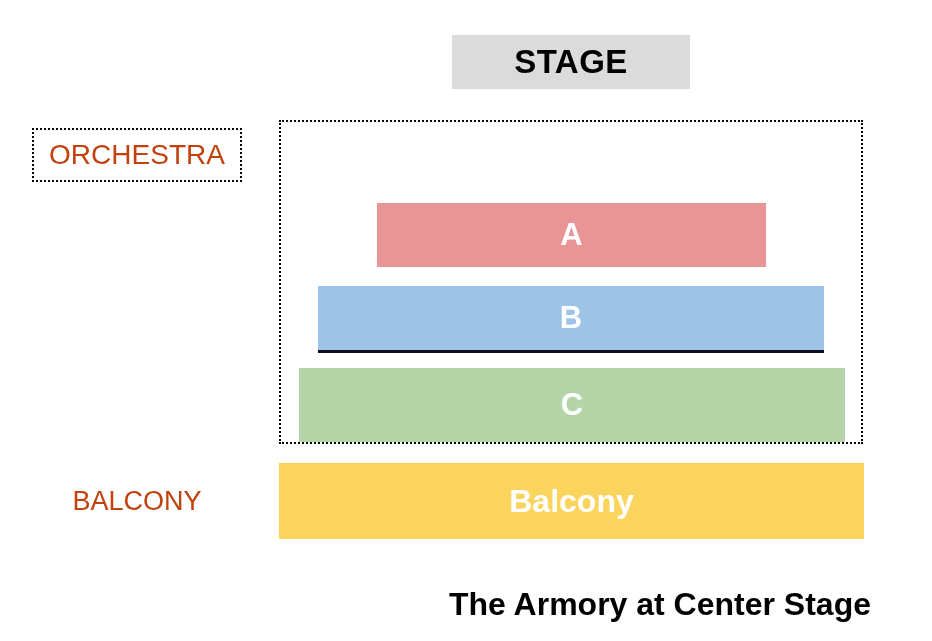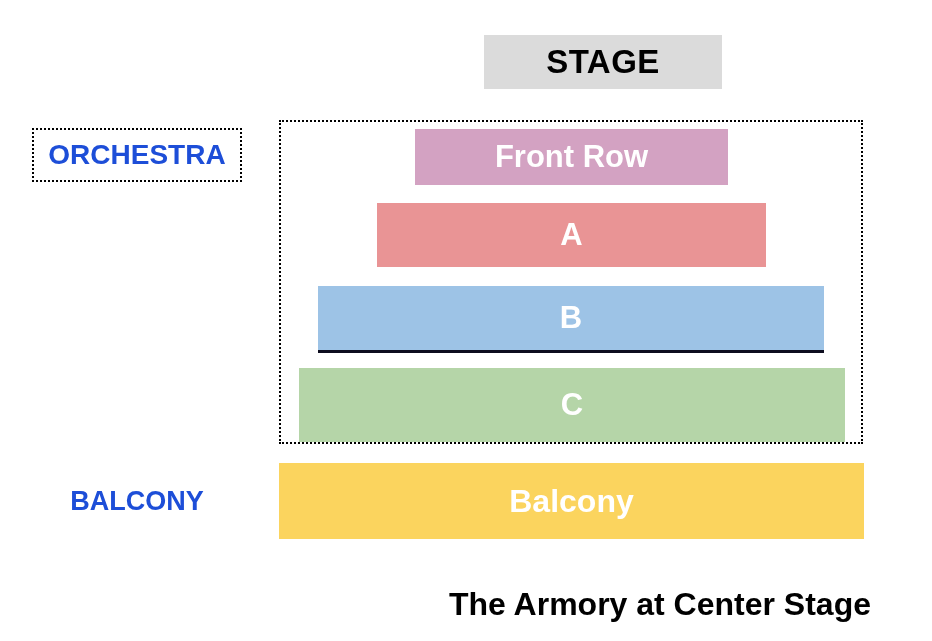--- a/index.html
+++ b/index.html
@@ -30,22 +30,22 @@
     font-weight: bold;
     color: #000000;
     letter-spacing: 0.5px;
   }
 
   .section-label {
     position: absolute;
     display: flex;
     align-items: center;
     justify-content: center;
-    font-weight: bold;
-    color: #1d4ed8;
+    font-weight: normal;
+    color: #c2410c;
   }
   .orchestra-label {
     left: 32px;
     top: 128px;
     width: 210px;
     height: 54px;
     border: 2px dotted #000000;
     font-size: 28px;
   }
   .balcony-label {
@@ -90,27 +90,26 @@
     font-size: 32px;
     font-weight: bold;
     color: #000000;
   }
 </style>
 </head>
 <body>
 
 <div class="canvas">
 
-  <div class="stage-block" style="background: rgb(219, 219, 219); margin-left: 32px;">STAGE</div>
+  <div class="stage-block" style="background: rgb(219, 219, 219);">STAGE</div>
 
   <div class="section-label orchestra-label">ORCHESTRA</div>
 
   <div class="orchestra-outline"></div>
 
-  <div class="seat-row row-front" style="background: rgb(211, 162, 194);">Front Row</div>
 
   <div class="seat-row row-a" style="background: rgb(233, 148, 149);">A</div>
 
   <div class="seat-row row-b" style="background: rgb(157, 195, 230);">B</div>
 
   <div class="seat-row row-c" style="background: rgb(181, 213, 168);">C</div>
 
   <div class="section-label balcony-label">BALCONY</div>
 
   <div class="seat-row row-balcony" style="background: rgb(251, 212, 94);">Balcony</div>

